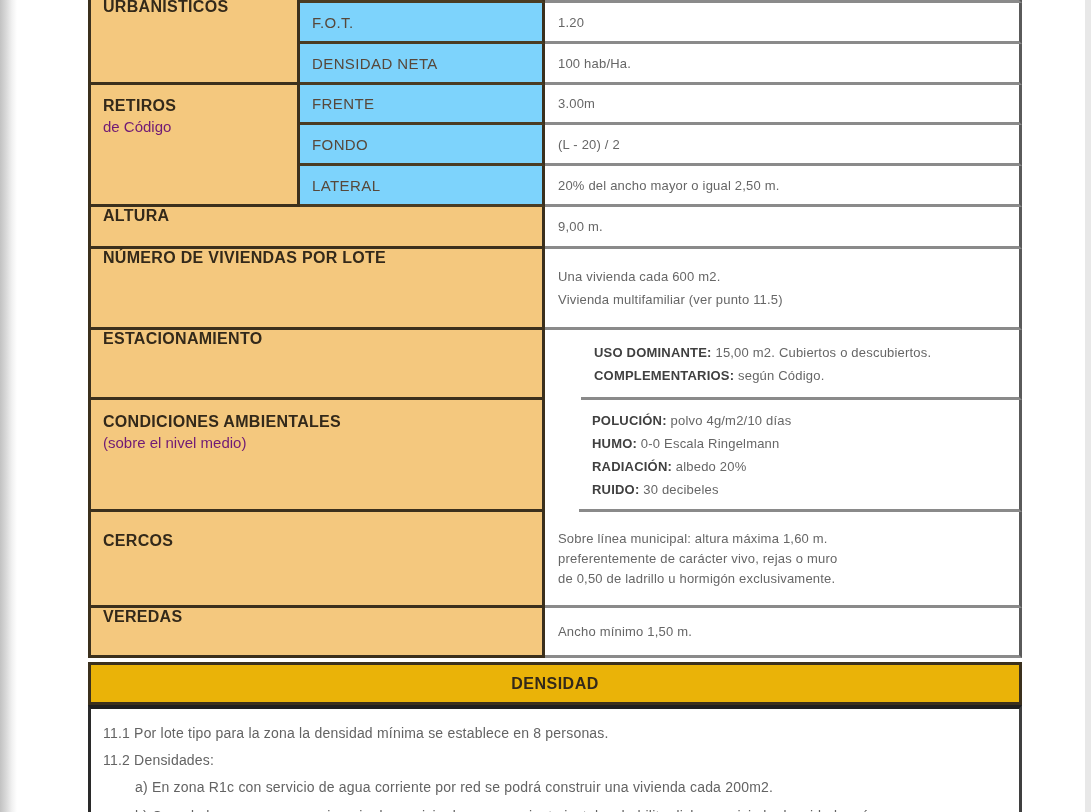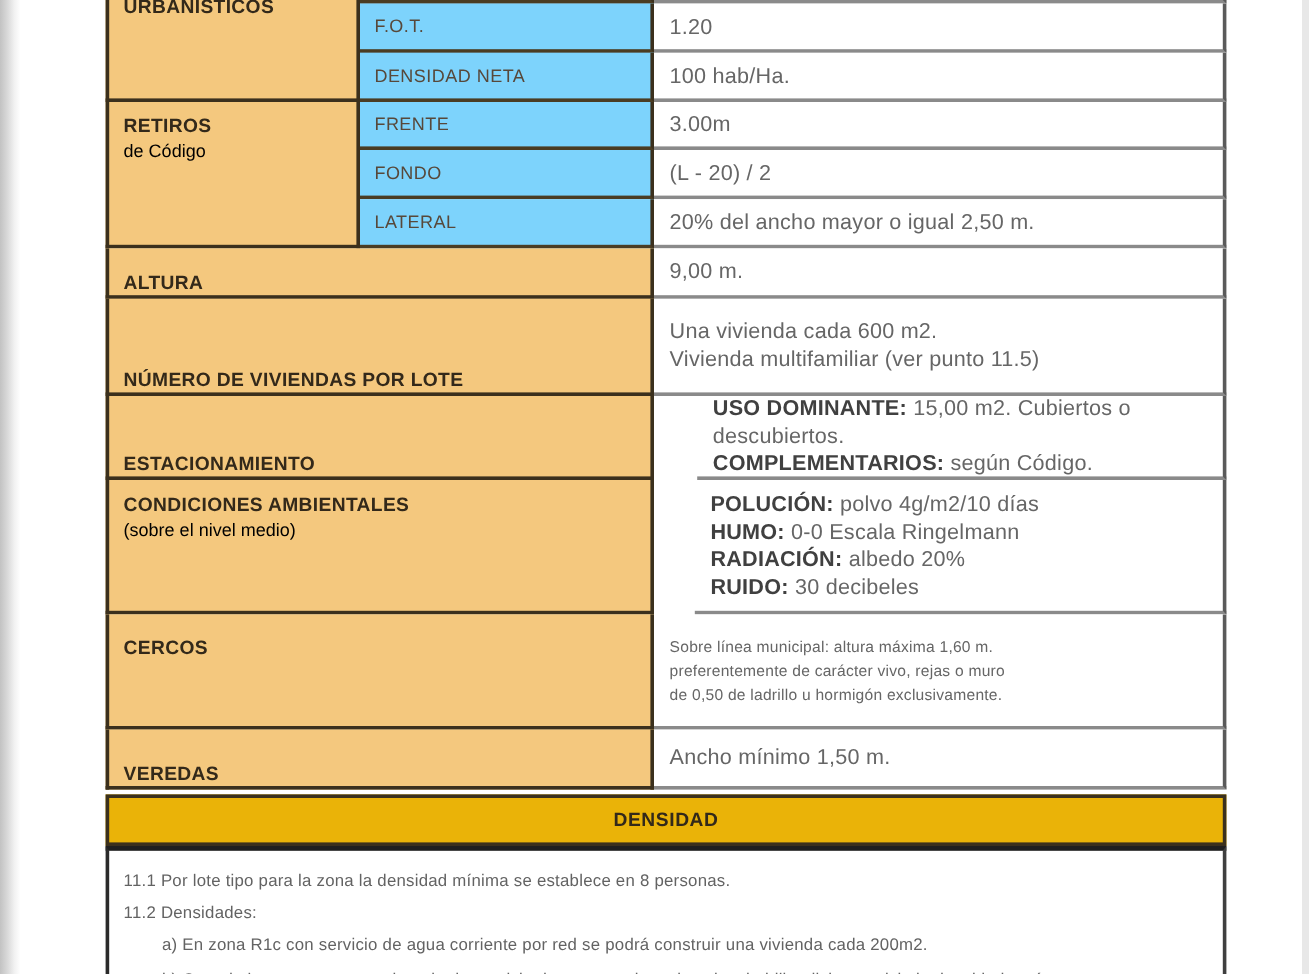--- a/index.html
+++ b/index.html
@@ -43,29 +43,29 @@
     border-bottom: 3px solid #4a3c23;
     display: flex; align-items: center; padding-left: 12px;
   }
   .valcol {
     flex: 1; background: #ffffff;
     border-bottom: 3px solid #8A8A8A; border-right: 3px solid #5a5a5a;
     display: flex; align-items: center; padding-left: 13px;
   }
 
   .c-top { padding-top: 12px; }
-  .c-center { display: flex; align-items: flex-end; }
+  .c-center { display: flex; align-items: flex-start; }
   .c-pt13 { padding-top: 13px; }
   .c-pt20 { padding-top: 20px; }
 
   
   .lbl { font-weight: bold; font-size: 16px; color: #33291A; letter-spacing: .3px; }
-  .sublbl { font-size: 15px; color: #000000; display: block; margin-top: 3px; }
+  .sublbl { font-size: 15px; color: #701a75; display: block; margin-top: 3px; }
   .mlbl { font-size: 15px; color: #57483A; letter-spacing: .4px; }
-  .val { font-size: 18px; color: #666666; letter-spacing: .2px; }
+  .val { font-size: 13px; color: #666666; letter-spacing: .2px; }
   .vlines { line-height: 23px; }
   .vterm { font-weight: bold; color: #404040; }
   .small .val, .small { font-size: 13px; }
   .cercos-lines { line-height: 20px; }
 
   .dens {
     background: #eab308; border: 3px solid #3B301D;
     display: flex; align-items: center; justify-content: center;
   }
   .dens .lbl { letter-spacing: .5px; }

